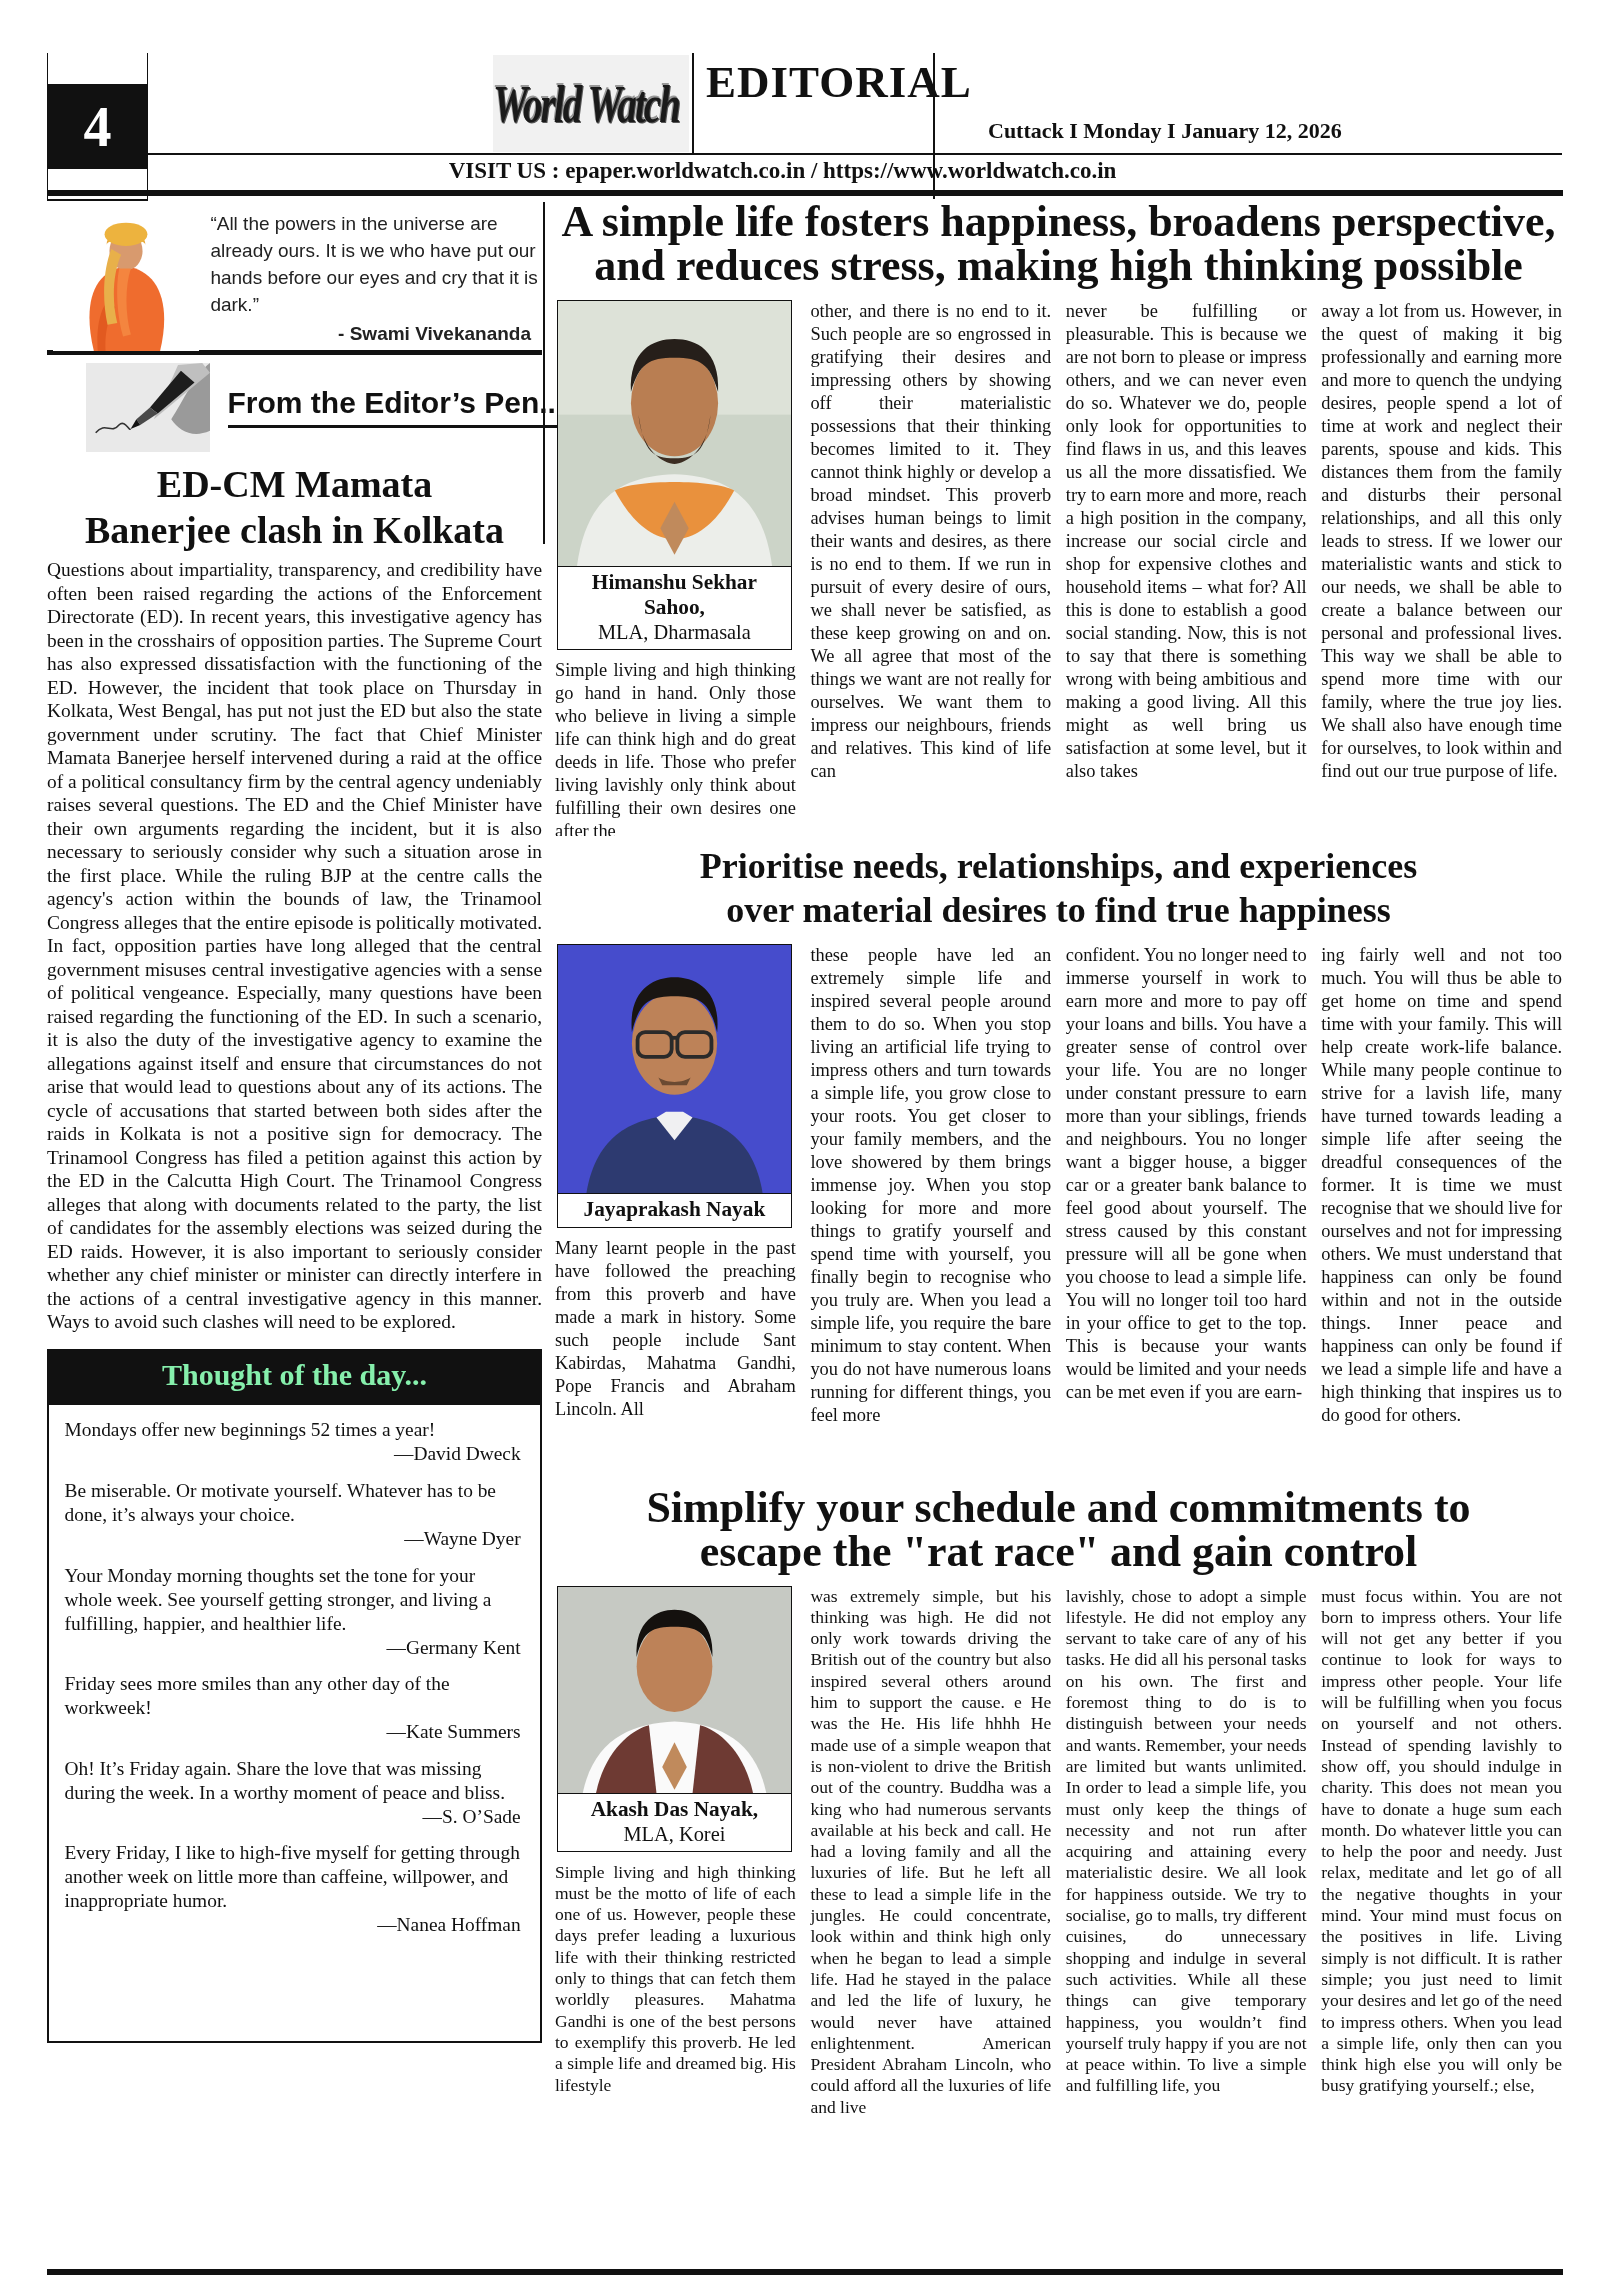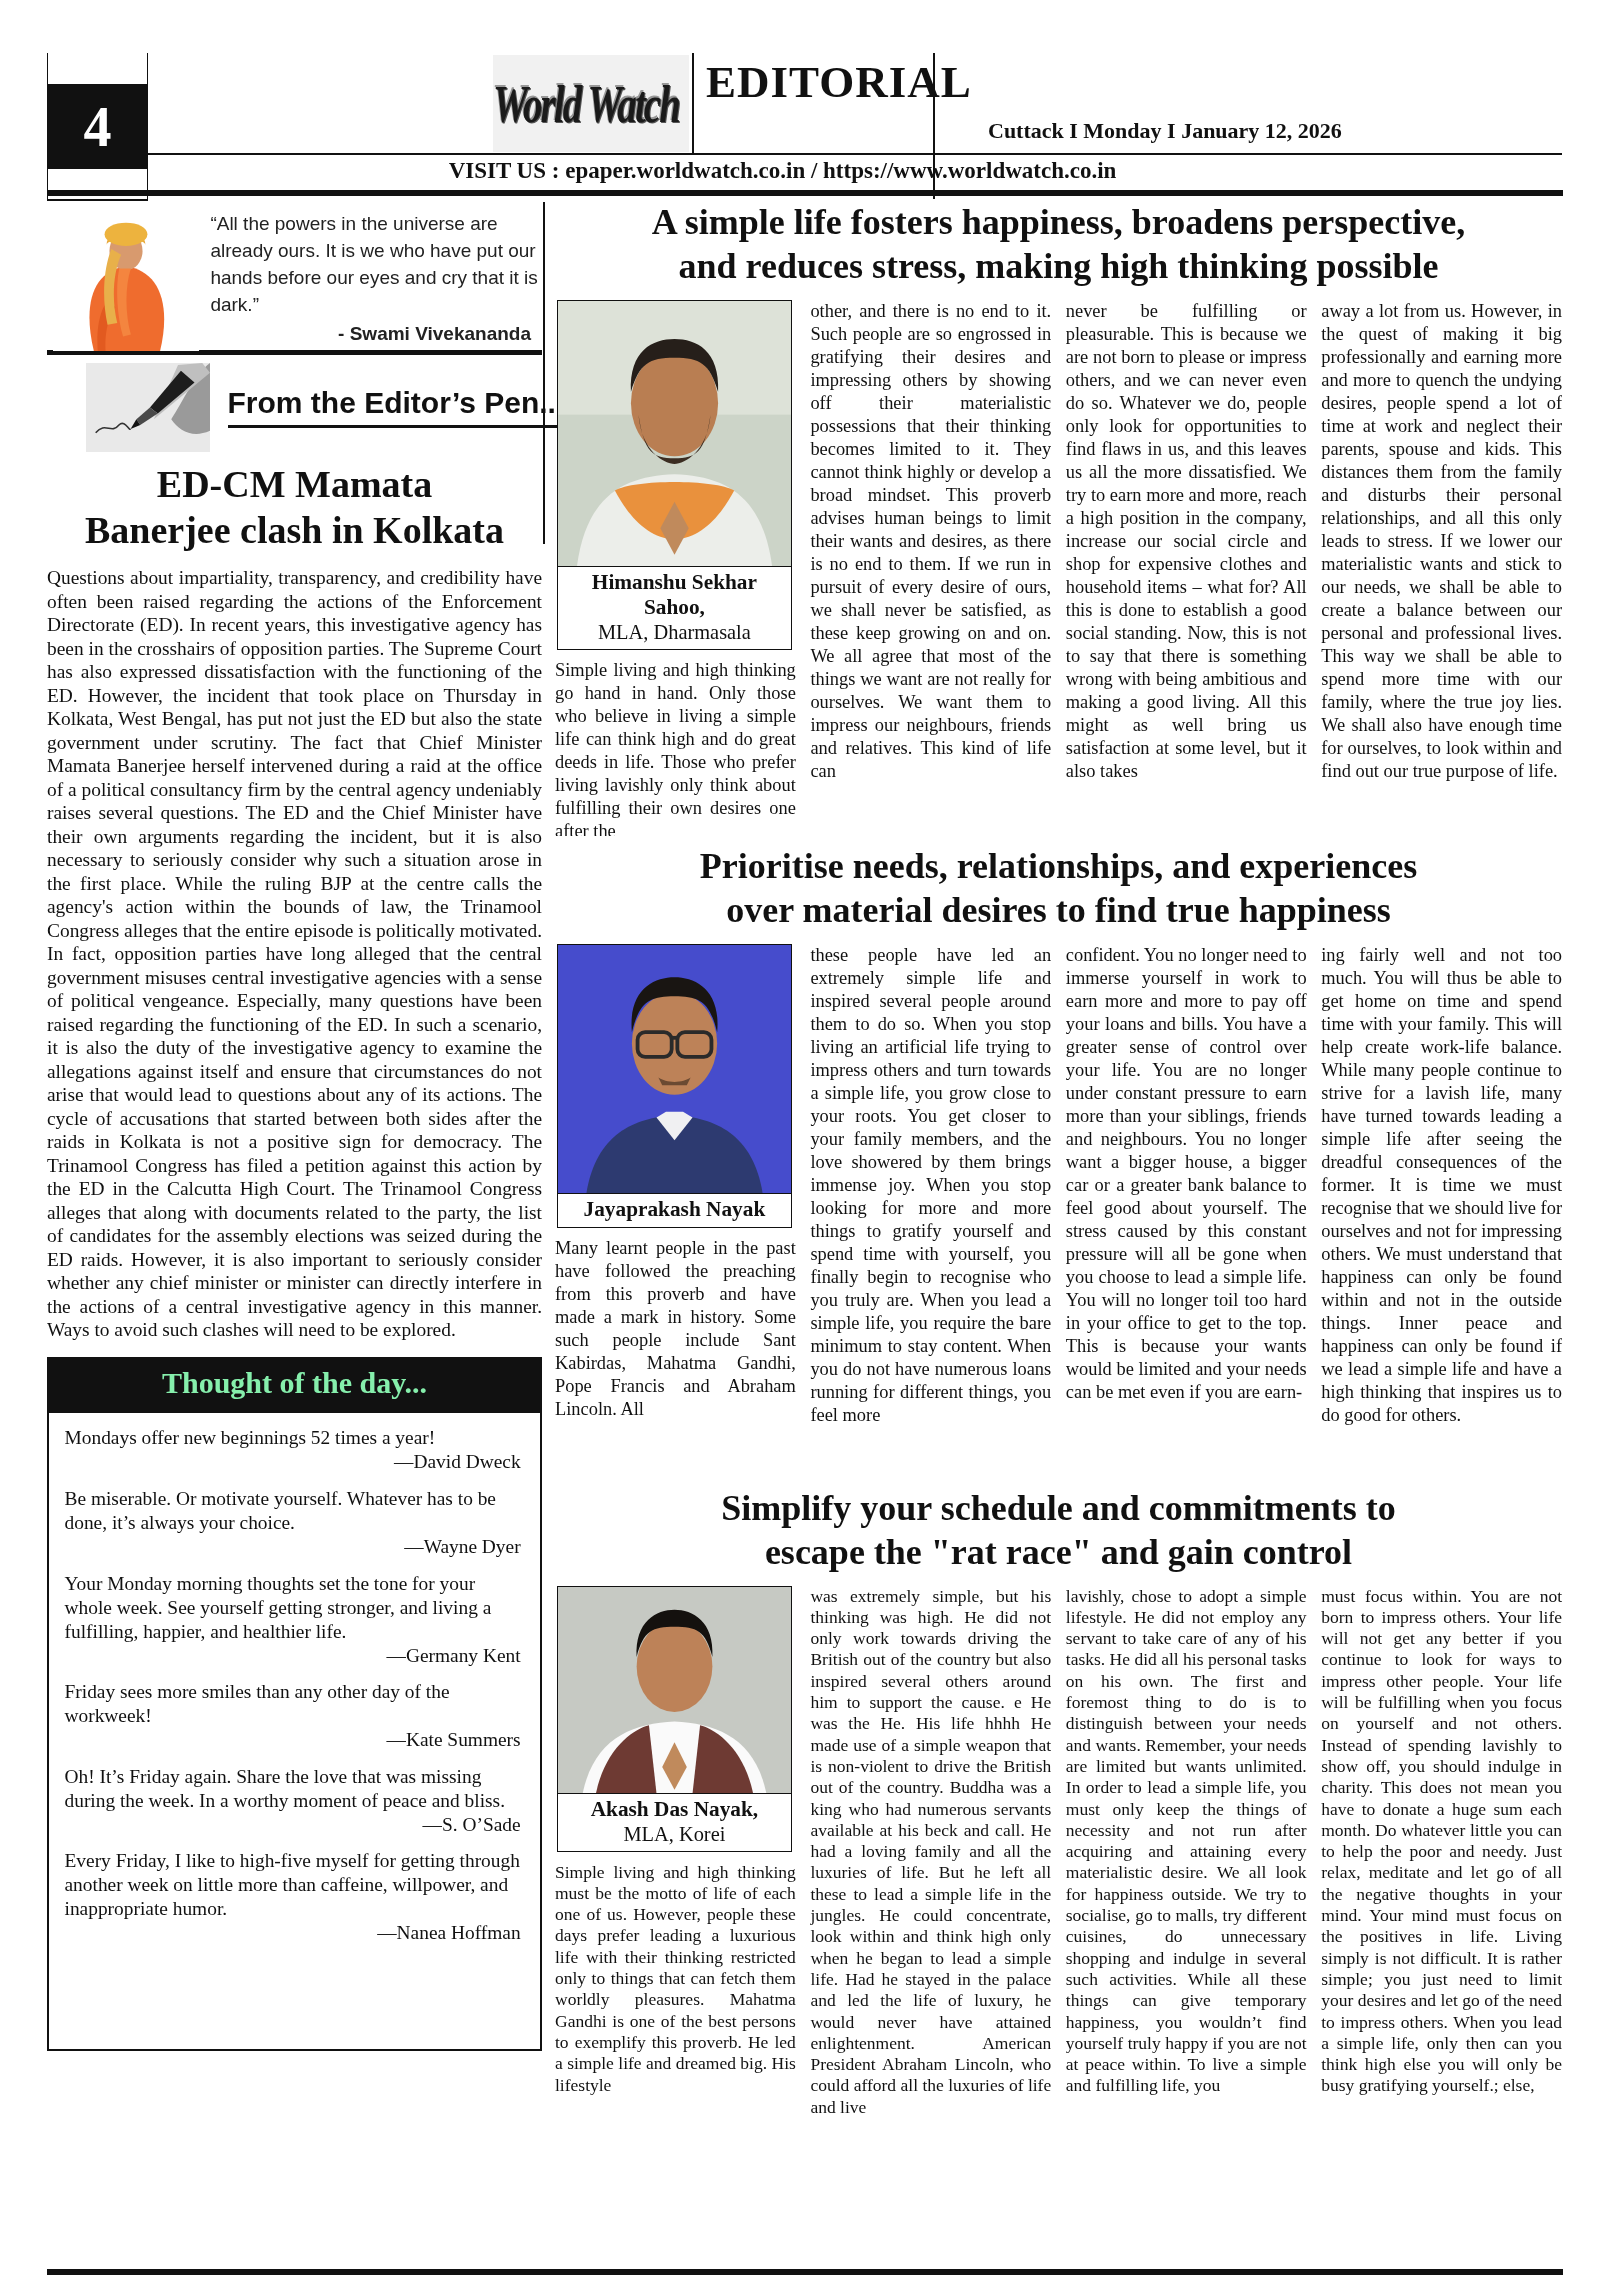--- a/index.html
+++ b/index.html
@@ -30,35 +30,35 @@
   .viv-row { display:flex; gap:11.6px; padding:3.9px 0 7.8px 5.8px; height:144px; }
   .viv-img { width:146px; height:136px; flex:0 0 146px; }
   .viv-quote-wrap { flex:1; font-family:"Liberation Sans", sans-serif; font-size:19px; line-height:27px; color:#222; }
   .viv-author { text-align:right; font-weight:bold; padding-right:11px; margin-top:1.9px; }
   .thick-rule-left { width:100%; height:4.9px; background:#111; }
   .pen-row { display:flex; align-items:center; gap:17.5px; padding:7.8px 0 3.9px 39px; }
   .pen-img { width:124px; height:89px; flex:0 0 124px; }
   .pen-label { font-family:"Liberation Sans", sans-serif; font-weight:bold; font-size:30px;
     border-bottom:3.9px solid #111; padding-bottom:4.9px; white-space:nowrap; }
   .edcm-headline { text-align:center; font-weight:bold; font-size:38px; line-height:46px; margin-top:5.8px; }
-  .edcm-body { margin-top:13px; font-size:19.4px; line-height:23.5px; text-align:justify; }
+  .edcm-body { margin-top:5px; font-size:19.4px; line-height:23.5px; text-align:justify; }
   .thought { margin-top:15.5px; }
   .thought-bar { background:#111; color:#86efac; text-align:center; font-weight:bold; font-size:30px; padding:8.7px 0 10.7px 0; }
   .thought-box { border:2.9px solid #111; padding:13.6px 15.5px 15.5px 15.5px; min-height:640px; }
   .tq { font-size:19.4px; line-height:24px; margin-bottom:12.6px; }
   .tq-author { text-align:right; padding-right:3.9px; }
 
   
   .articles { position:absolute; left:555px; top:200px; width:1007px; }
   .article { overflow:hidden; }
   .a1 { height:644px; }
   .a2 { height:642px; }
   .a3 { height:782px; }
   .headline { text-align:center; font-weight:bold; }
-  .a1 .headline, .a3 .headline { font-size:36px; line-height:44px; }
+  .a1 .headline, .a3 .headline { font-size:44px; line-height:44px; }
   .a2 .headline { font-size:36px; line-height:44px; }
   .cols { display:flex; gap:14.6px; margin-top:11.6px; }
   .col { flex:1 1 0; font-size:18.4px; line-height:23px; text-align:justify; overflow:hidden; }
   .a3 .col { font-size:17.5px; line-height:21.3px; }
   .a1 .cols { height:536px; } .a2 .cols { height:532px; } .a3 .cols { height:683px; }
   figure.photo { border:1.9px solid #111; margin:0 3.9px 9.7px 1.9px; background:#fff; }
   figure.photo svg { display:block; width:100%; }
   figcaption { border-top:1.9px solid #111; text-align:center; padding:2.9px 1.9px 4.9px 1.9px; }
   .cap-name { font-weight:bold; font-size:21.3px; line-height:25px; }
   .cap-role { font-size:20.4px; line-height:24px; }

